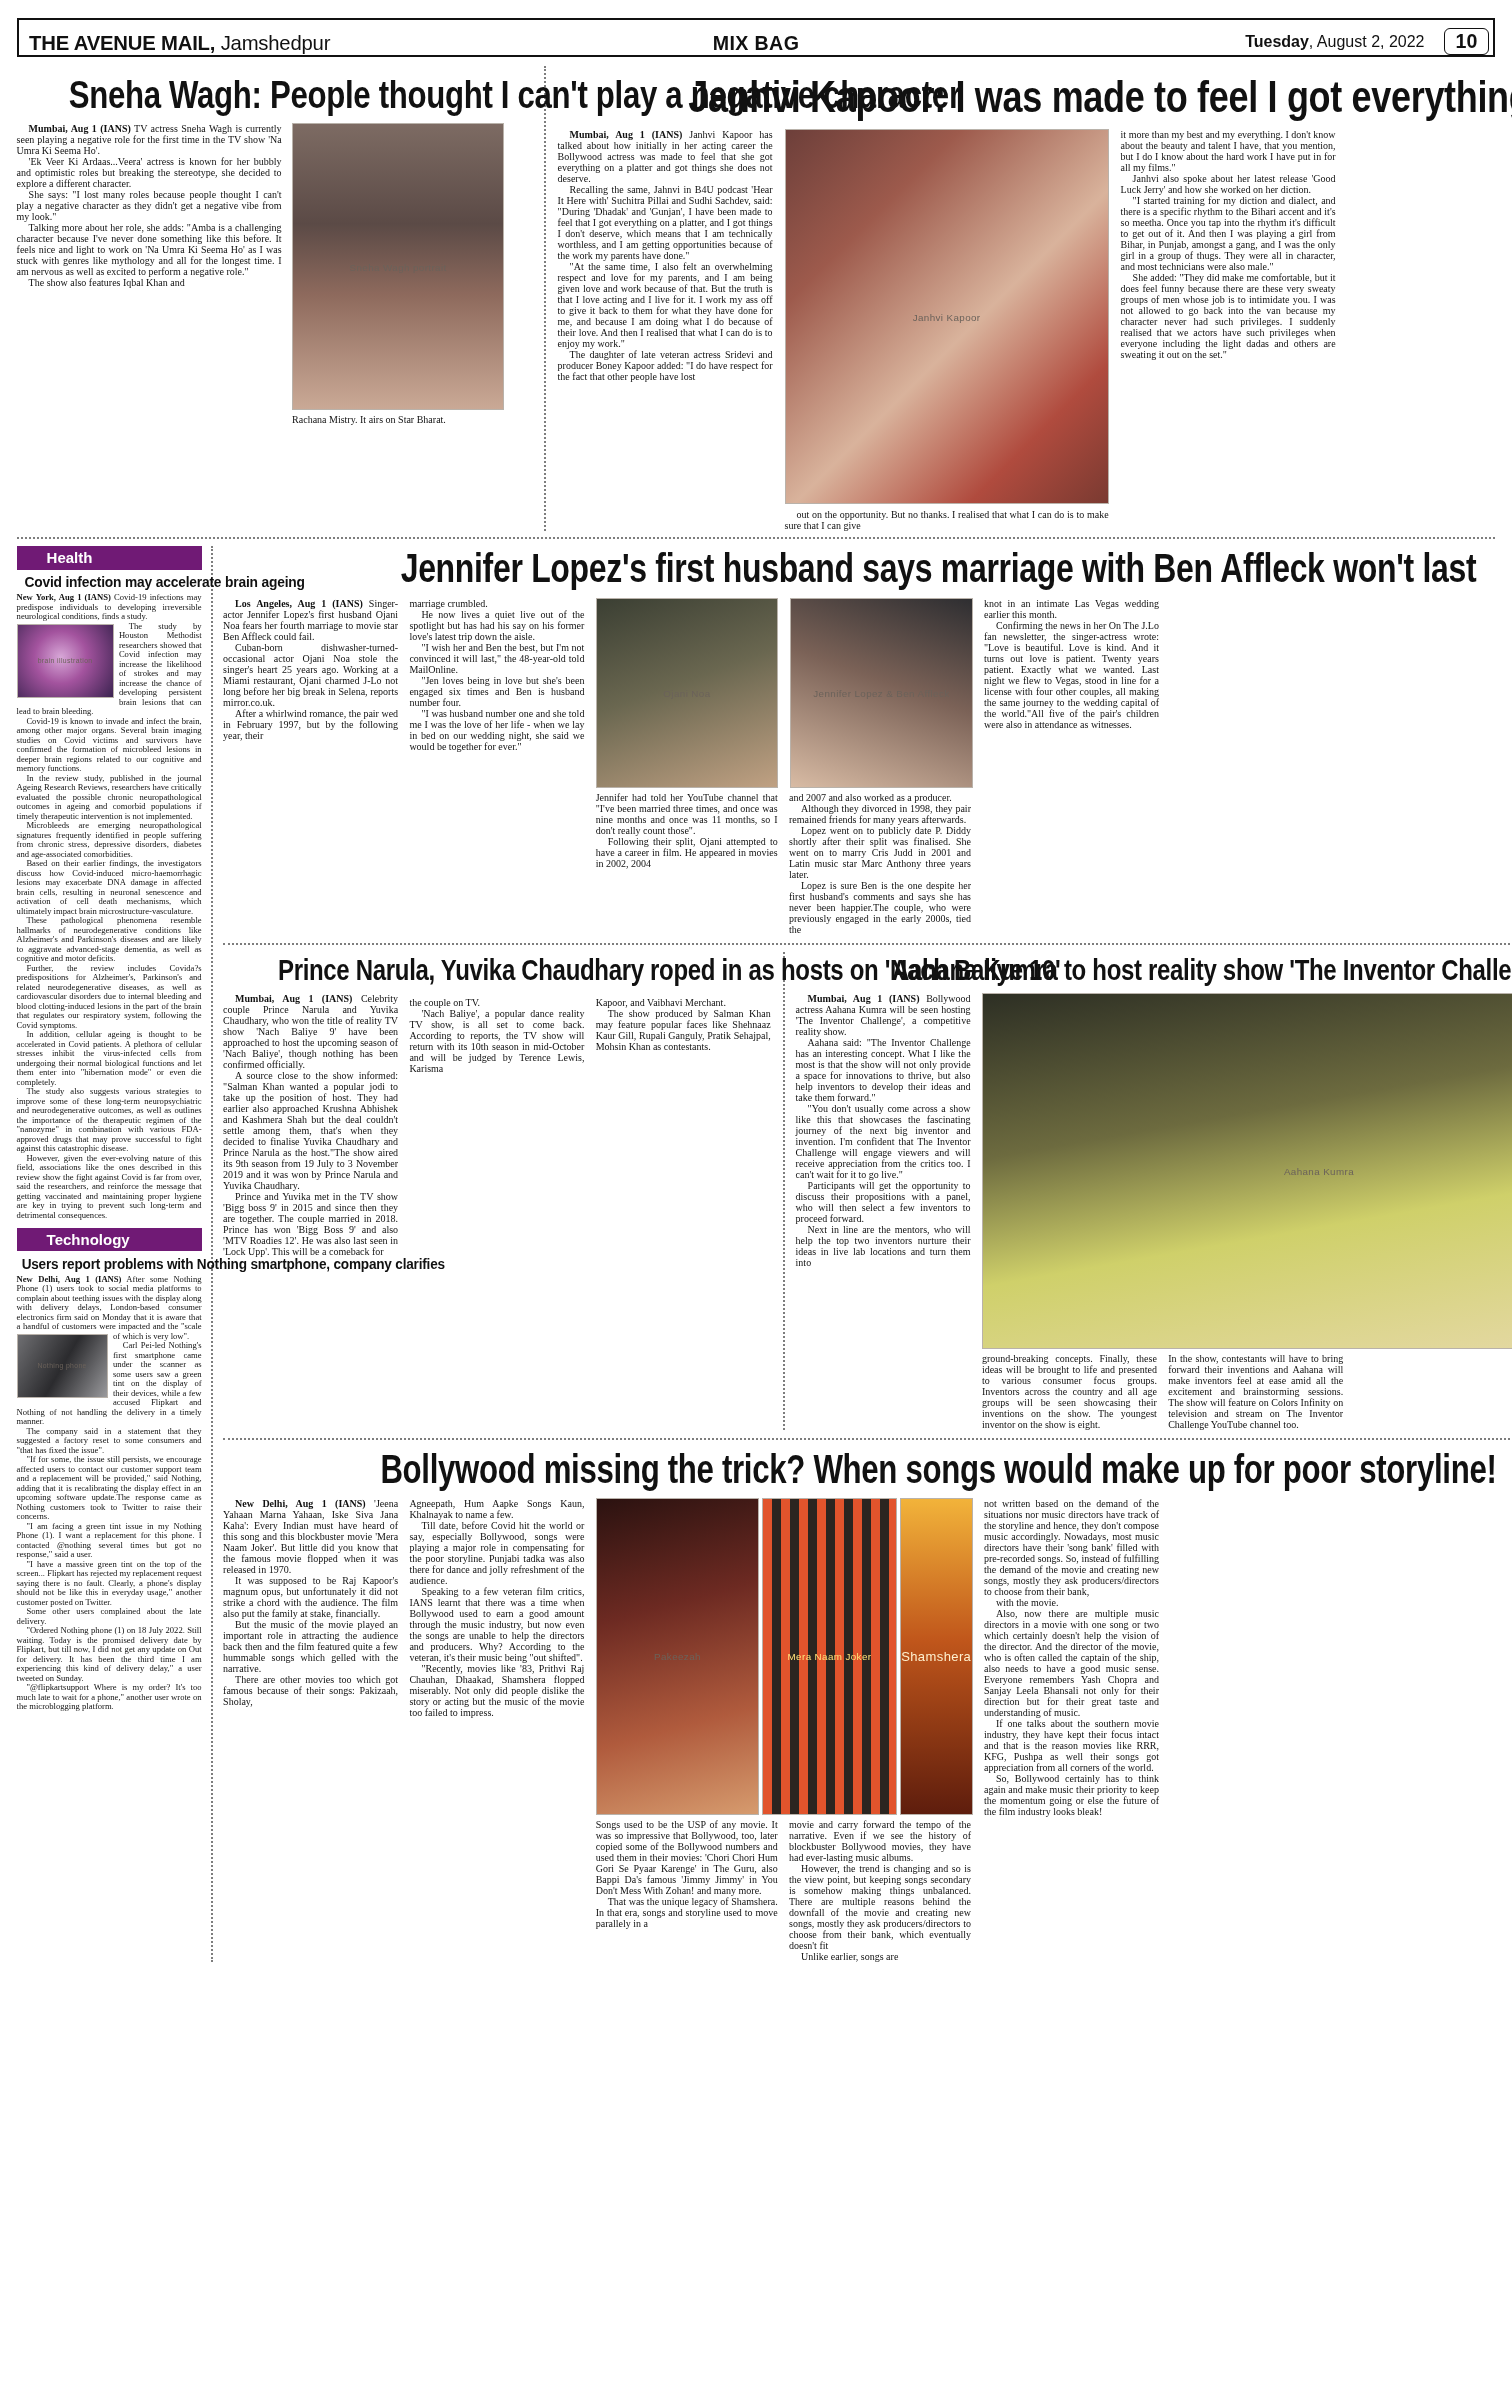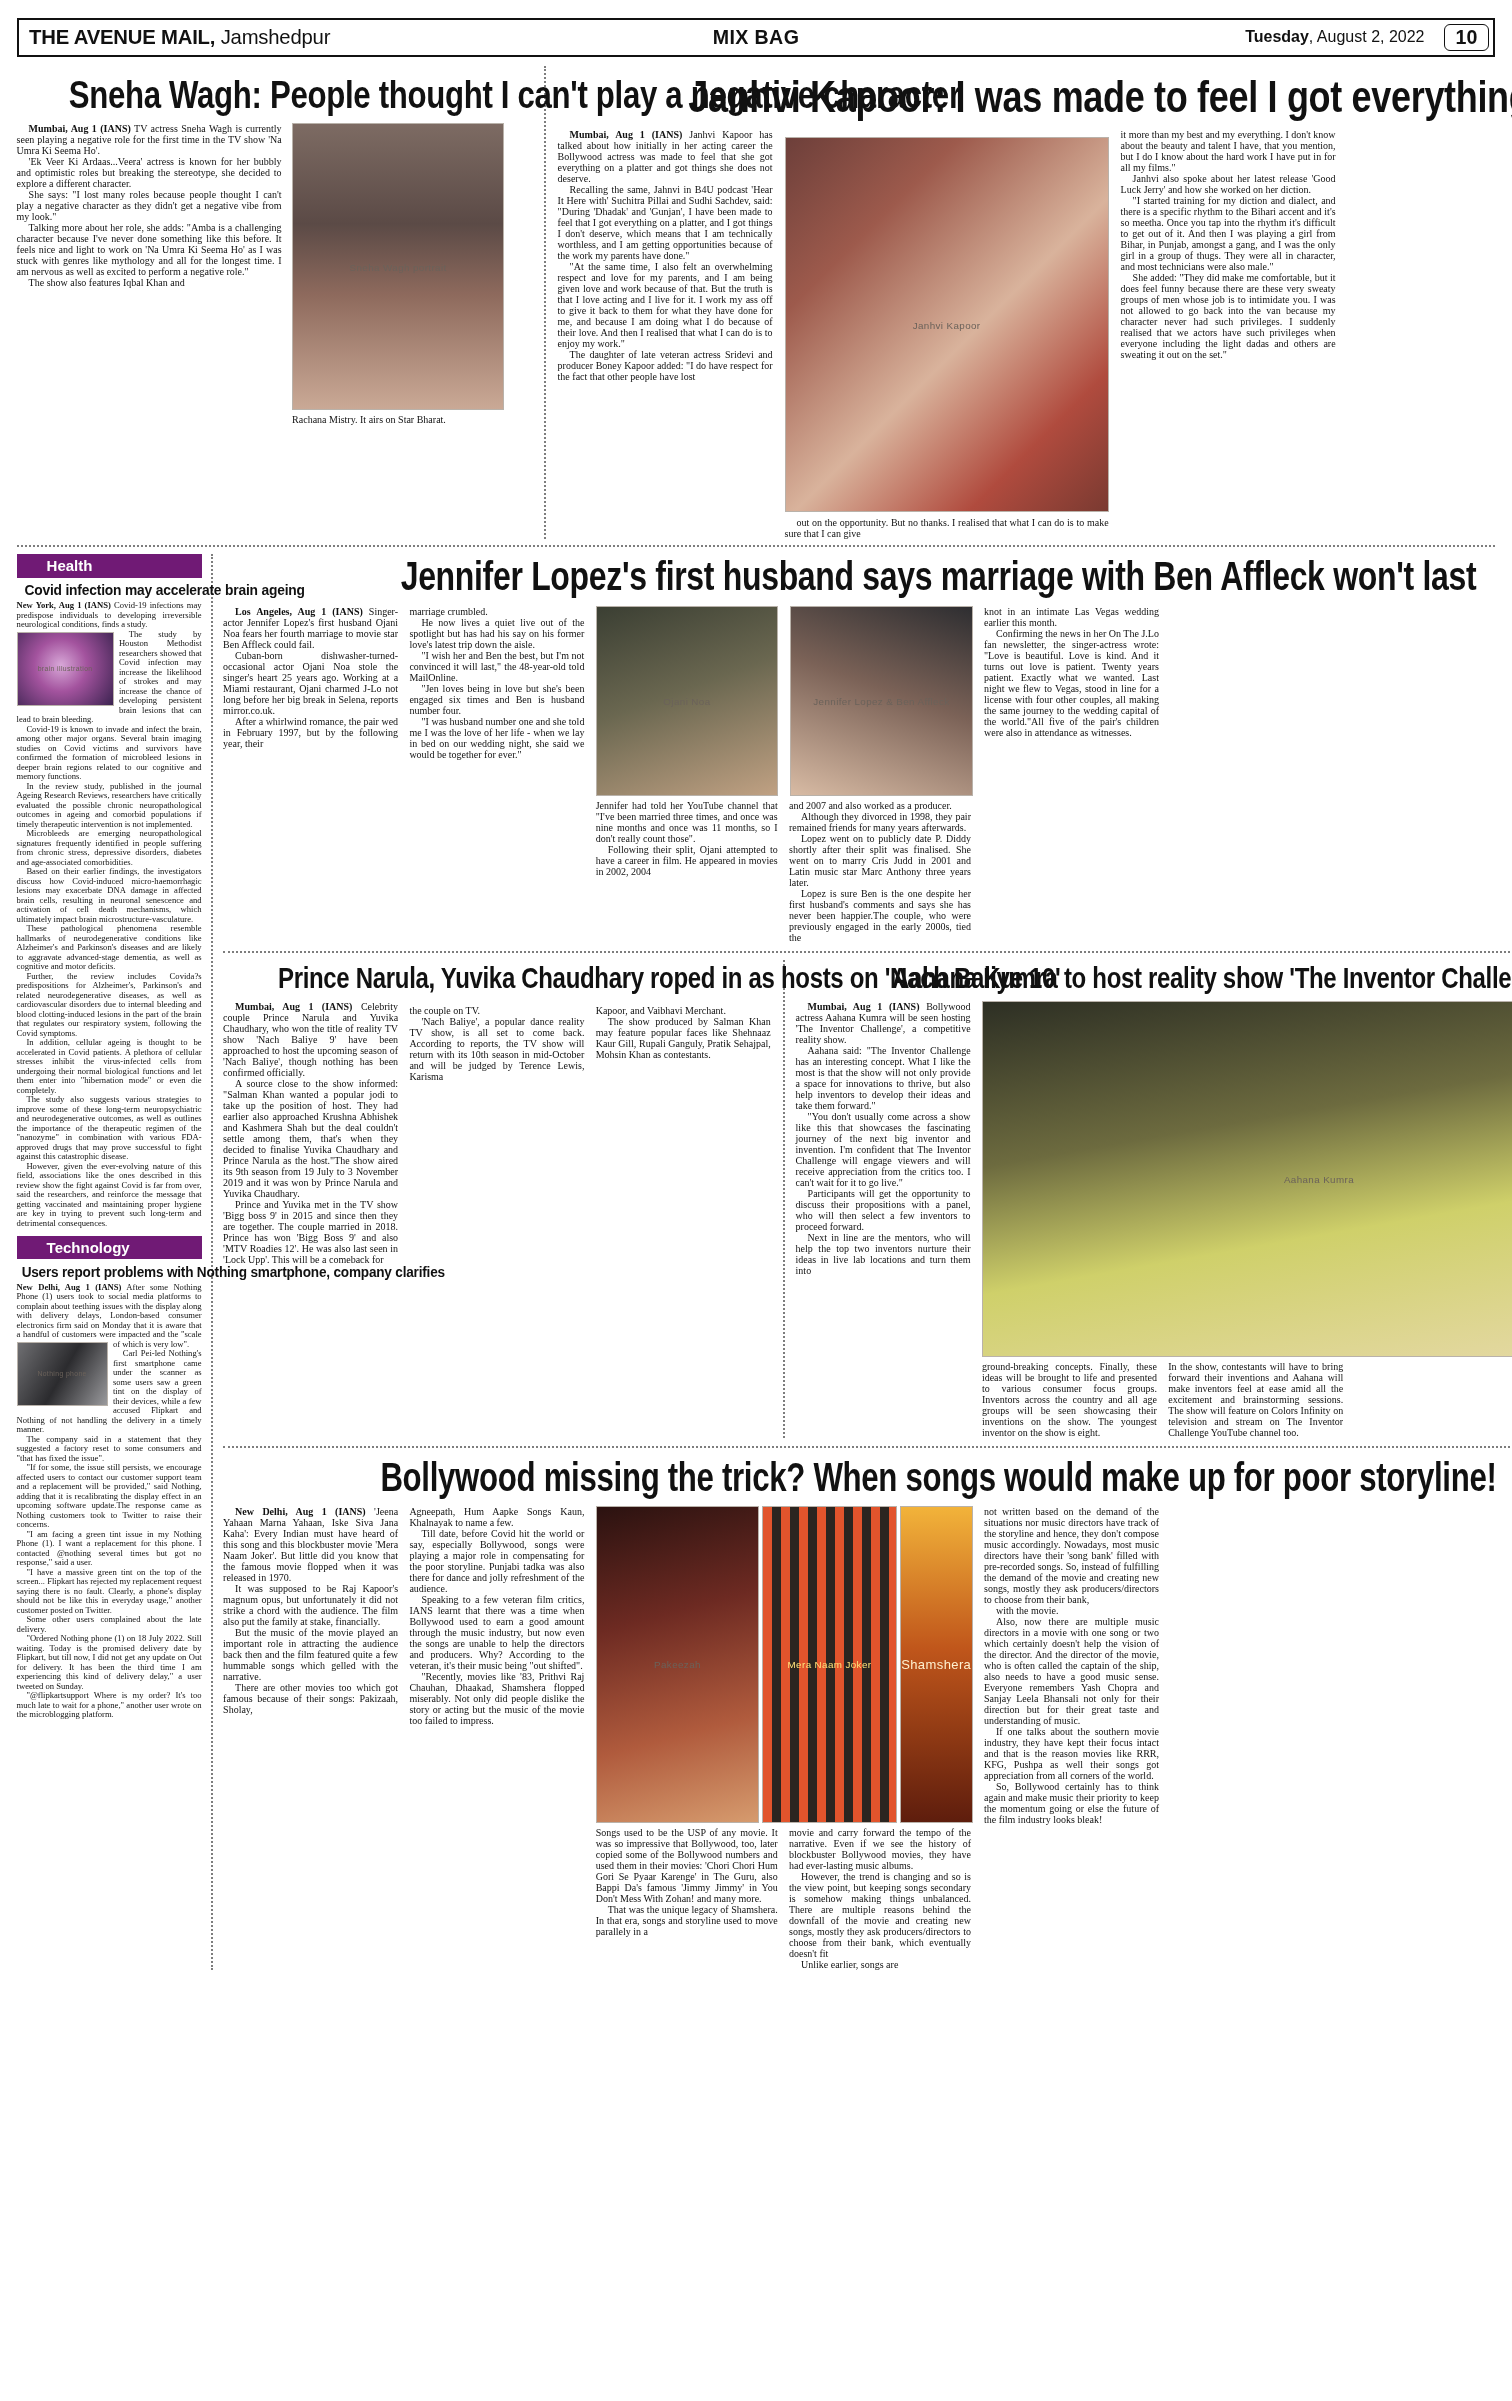--- a/index.html
+++ b/index.html
@@ -1,20 +1,20 @@
 <!DOCTYPE html>
 <html style="font-size:12px"><head>
 <meta charset="utf-8">
 <style>
   html,body{margin:0;padding:0;background:#ffffff;}
   body{width:1512px;height:2401px;font-family:"Liberation Serif",serif;color:#111;}
   .page{width:1512px;height:2401px;position:relative;background:#fff;box-sizing:border-box;padding:18px 16.6px 7.5px 16.6px;}
 
   
-  .masthead{border:2.3px solid #111;height:39px;display:flex;align-items:center;position:relative;box-sizing:border-box;padding:0 4.5px 0 10.5px;}
+  .masthead{border:2.3px solid #111;height:39px;display:flex;align-items:flex-end;position:relative;box-sizing:border-box;padding:0 4.5px 0 10.5px;}
   .mh-left{font-family:"Liberation Sans",sans-serif;font-size:20.3px;letter-spacing:-0.2px;white-space:nowrap;}
   .mh-left b{font-weight:bold;}
   .mh-left span{font-weight:normal;}
   .mh-center{position:absolute;left:0;right:0;text-align:center;font-family:"Liberation Sans",sans-serif;font-weight:bold;font-size:19.6px;letter-spacing:0.4px;}
   .mh-right{margin-left:auto;display:flex;align-items:center;gap:19.6px;z-index:2;}
   .mh-date{font-family:"Liberation Sans",sans-serif;font-size:16px;white-space:nowrap;}
   .mh-date b{font-weight:bold;}
   .mh-page{border:1.5px solid #111;border-radius:6px;font-family:"Liberation Sans",sans-serif;font-weight:bold;font-size:19.6px;padding:1.5px 10.5px;line-height:1.1;}
   .headline{font-family:"Liberation Sans",sans-serif;font-weight:bold;text-align:center;line-height:1.0;
             letter-spacing:-0.4px;color:#111;}
@@ -94,21 +94,21 @@
       </div>
 
       <div style="display:flex;gap:12px;">
         <div style="width:215px;" class="body-col">
           <p class="lead"><b>Mumbai, Aug 1 (IANS)</b> Janhvi Kapoor has talked about how initially in her acting career the Bollywood actress was made to feel that she got everything on a platter and got things she does not deserve.</p>
           <p>Recalling the same, Jahnvi in B4U podcast 'Hear It Here with' Suchitra Pillai and Sudhi Sachdev, said: "During 'Dhadak' and 'Gunjan', I have been made to feel that I got everything on a platter, and I got things I don't deserve, which means that I am technically worthless, and I am getting opportunities because of the work my parents have done."</p>
           <p>"At the same time, I also felt an overwhelming respect and love for my parents, and I am being given love and work because of that. But the truth is that I love acting and I live for it. I work my ass off to give it back to them for what they have done for me, and because I am doing what I do because of their love. And then I realised that what I can do is to enjoy my work."</p>
           <p>The daughter of late veteran actress Sridevi and producer Boney Kapoor added: "I do have respect for the fact that other people have lost</p>
         </div>
 
-        <div style="width:324px;display:flex;flex-direction:column;margin-top:8px;">
+        <div style="width:324px;display:flex;flex-direction:column;">
           <div class="photo" style="height:373px;background:linear-gradient(135deg,#6d3f3a 0%,#9d5a4c 25%,#d9b39c 55%,#b04b3e 80%,#7a3a31 100%);">
             <div class="ph-label">Janhvi Kapoor</div>
           </div>
           <div class="body-col" style="margin-top:4.5px;">
             <p>out on the opportunity. But no thanks. I realised that what I can do is to make sure that I can give</p>
           </div>
         </div>
 
         <div style="width:215px;" class="body-col">
           <p class="noind">it more than my best and my everything. I don't know about the beauty and talent I have, that you mention, but I do I know about the hard work I have put in for all my films."</p>

